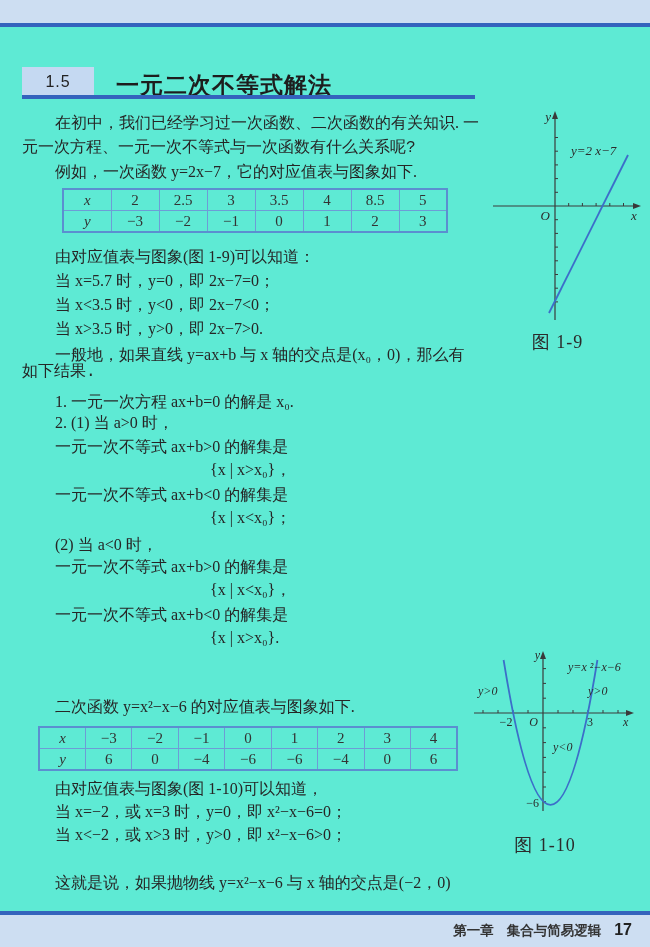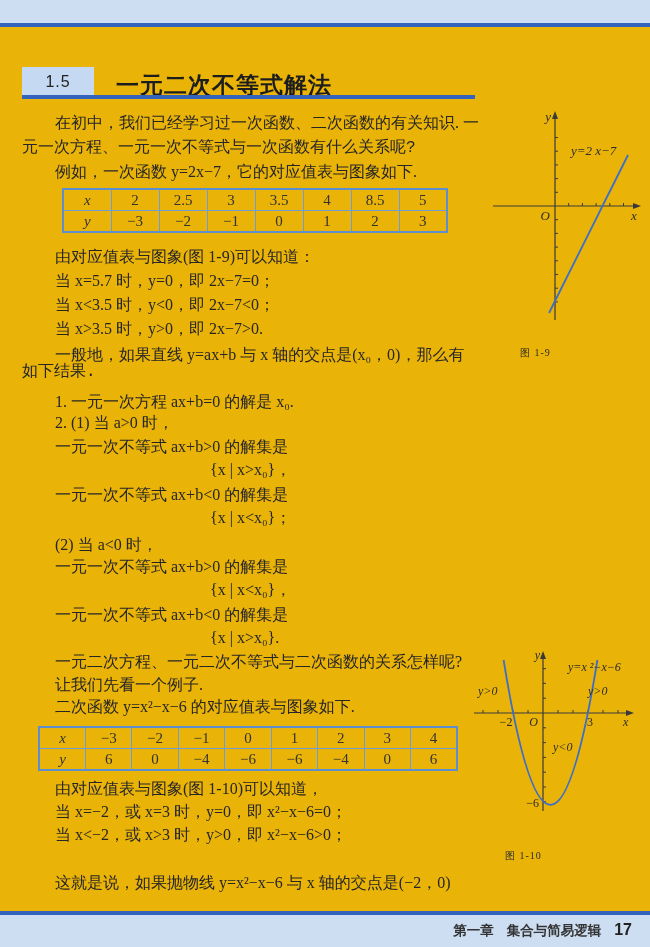--- a/index.html
+++ b/index.html
@@ -1,18 +1,18 @@
 <!DOCTYPE html>
 <html><head>
 <meta charset="utf-8">
 <style>
   html,body{margin:0;padding:0;}
   .page{
     position:relative; width:650px; height:947px;
-    background:#eab308; overflow:hidden;
+    background:#5eead4; overflow:hidden;
     font-family:"Liberation Serif","DejaVu Serif",serif;
     color:#2b2b2b;
   }
   .band{position:absolute;left:0;width:650px;background:#cddef2;}
   .rule{position:absolute;left:0;width:650px;background:#3463bd;}
   .secbox{
     position:absolute;left:22px;top:67px;width:72px;height:30px;
     background:#c5d9f2;display:flex;align-items:center;justify-content:center;
     font-family:"Liberation Sans","DejaVu Sans",sans-serif;font-size:16px;color:#222;
     letter-spacing:1px;
@@ -34,21 +34,21 @@
   }
   table.vals td{
     border:1px solid #6d9cd6;text-align:center;font-size:15px;height:20px;
     padding:0;color:#333;
   }
   table.vals td.hdr{font-style:italic;}
   .t1{left:62px;top:188px;width:386px;}
   .t2{left:38px;top:726px;width:420px;}
   .fig{position:absolute;}
   .figcap{
-    position:absolute;font-size:10px;color:#2b2b2b;letter-spacing:1px;margin-top:16px;
+    position:absolute;font-size:18px;color:#2b2b2b;text-align:center;letter-spacing:1px;
   }
   svg text{font-family:"Liberation Serif","DejaVu Serif",serif;fill:#2b2b2b;}
   svg .math{font-style:italic;}
   .footer-text{
     position:absolute;right:18px;top:921px;display:flex;align-items:baseline;gap:13px;
     font-family:"Liberation Sans","DejaVu Sans",sans-serif;font-weight:bold;color:#333;
   }
   .footer-text .chap,.footer-text .book{font-size:13.5px;}
   .footer-text .pnum{font-size:16px;color:#222;}
 </style>
@@ -105,22 +105,20 @@
   <div class="bl" style="top:413px">2. (1) 当 a&gt;0 时，</div>
   <div class="bl" style="top:437px">一元一次不等式 ax+b&gt;0 的解集是</div>
   <div class="bl ctr" style="top:460px">{x | x&gt;x₀}，</div>
   <div class="bl" style="top:485px">一元一次不等式 ax+b&lt;0 的解集是</div>
   <div class="bl ctr" style="top:508px">{x | x&lt;x₀}；</div>
   <div class="bl" style="top:535px">(2) 当 a&lt;0 时，</div>
   <div class="bl" style="top:557px">一元一次不等式 ax+b&gt;0 的解集是</div>
   <div class="bl ctr" style="top:580px">{x | x&lt;x₀}，</div>
   <div class="bl" style="top:605px">一元一次不等式 ax+b&lt;0 的解集是</div>
   <div class="bl ctr" style="top:628px">{x | x&gt;x₀}.</div>
-  <div class="bl" style="top:652px">一元二次方程、一元二次不等式与二次函数的关系怎样呢?</div>
-  <div class="bl" style="top:675px">让我们先看一个例子.</div>
   <div class="bl" style="top:697px">二次函数 y=x²−x−6 的对应值表与图象如下.</div>
 
   <table class="vals t2">
     <tbody>
         <tr>
       <td class="hdr">x</td>
       <td>−3</td>
       <td>−2</td>
       <td>−1</td>
       <td>0</td>

